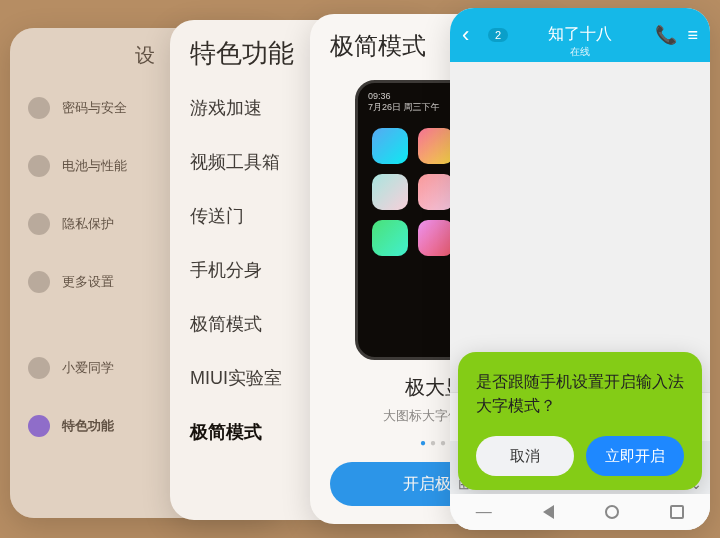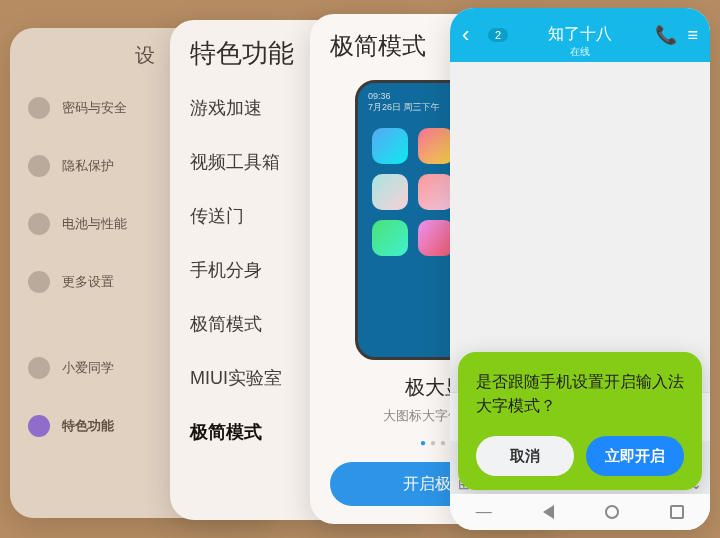--- a/index.html
+++ b/index.html
@@ -56,21 +56,21 @@
     background:#fff;
   }
   .card3::after {
     content:""; position:absolute; inset:0;
     background: rgba(182,141,99,0.08);
     pointer-events:none;
   }
   .card3-title { font-size:24px; color:#222; padding:16px 20px 8px; font-weight:400; }
   .c3-phone {
     margin: 10px auto 0; width:160px; height:280px;
-    background:#0369a1; border-radius:20px; position:relative;
+    background:#000000; border-radius:20px; position:relative;
     border:3px solid #333;
   }
   .c3-phone-top { color:#fff; font-size:9px; padding:8px 10px 0; opacity:0.8; }
   .c3-phone-grid { display:grid; grid-template-columns:repeat(3,1fr); gap:10px; padding:14px; }
   .c3-app { width:36px; height:36px; border-radius:10px; background:linear-gradient(135deg,#4facfe,#00f2fe); }
   .c3-app:nth-child(2){background:linear-gradient(135deg,#fa709a,#fee140);}
   .c3-app:nth-child(3){background:linear-gradient(135deg,#30cfd0,#330867);}
   .c3-app:nth-child(4){background:linear-gradient(135deg,#a8edea,#fed6e3);}
   .c3-app:nth-child(5){background:linear-gradient(135deg,#ff9a9e,#fecfef);}
   .c3-app:nth-child(6){background:linear-gradient(135deg,#667eea,#764ba2);}
@@ -115,21 +115,21 @@
   .c4-kb-tools2 { background:#eef0f2; padding:4px 8px 6px; display:flex; justify-content:space-between; align-items:center; font-size:14px; color:#777; border-bottom:1px solid #ddd;}
   .c4-kb-tools2 .small{font-size:10px;}
   .c4-kb-row { background:#e8eaec; padding:6px 8px; display:flex; justify-content:space-between; color:#bcbcbc; font-size:15px;}
 
   .c4-dialog {
     position:absolute; left:8px; right:8px; bottom:40px;
     background:#84cc16; border-radius:18px; padding:18px 18px 14px;
     box-shadow:0 6px 24px rgba(0,0,0,0.2);
   }
   .c4-dialog-text { font-size:16px; color:#222; line-height:1.5; margin-bottom:18px;}
-  .c4-dialog-btns { display:flex; gap:12px;font-weight:bold; }
+  .c4-dialog-btns { display:flex; gap:12px; }
   .c4-btn-cancel {
     flex:1; height:40px; border-radius:20px; background:#f1f2f4; color:#333;
     display:flex; align-items:center; justify-content:center; font-size:15px;
   }
   .c4-btn-ok {
     flex:1; height:40px; border-radius:20px; background:#1e88ff; color:#fff;
     display:flex; align-items:center; justify-content:center; font-size:15px;
   }
   .c4-navbar {
     position:absolute; bottom:0; left:0; right:0; height:36px;
@@ -146,25 +146,25 @@
 
 <div class="card card1">
   <div class="card1-title">设</div>
   <div class="c1-list">
     <div class="c1-item">
         <span class="c1-icon"></span>
         <span>密码与安全</span>
       </div>
     <div class="c1-item">
         <span class="c1-icon"></span>
+        <span>电池与性能</span>
+      </div>
+    <div class="c1-item">
+        <span class="c1-icon"></span>
         <span>隐私保护</span>
-      </div>
-    <div class="c1-item">
-        <span class="c1-icon"></span>
-        <span>电池与性能</span>
       </div>
     <div class="c1-item">
         <span class="c1-icon"></span>
         <span>更多设置</span>
       </div>
     <div class="c1-gap"></div>
     <div class="c1-item">
         <span class="c1-icon"></span>
         <span>小爱同学</span>
       </div>

